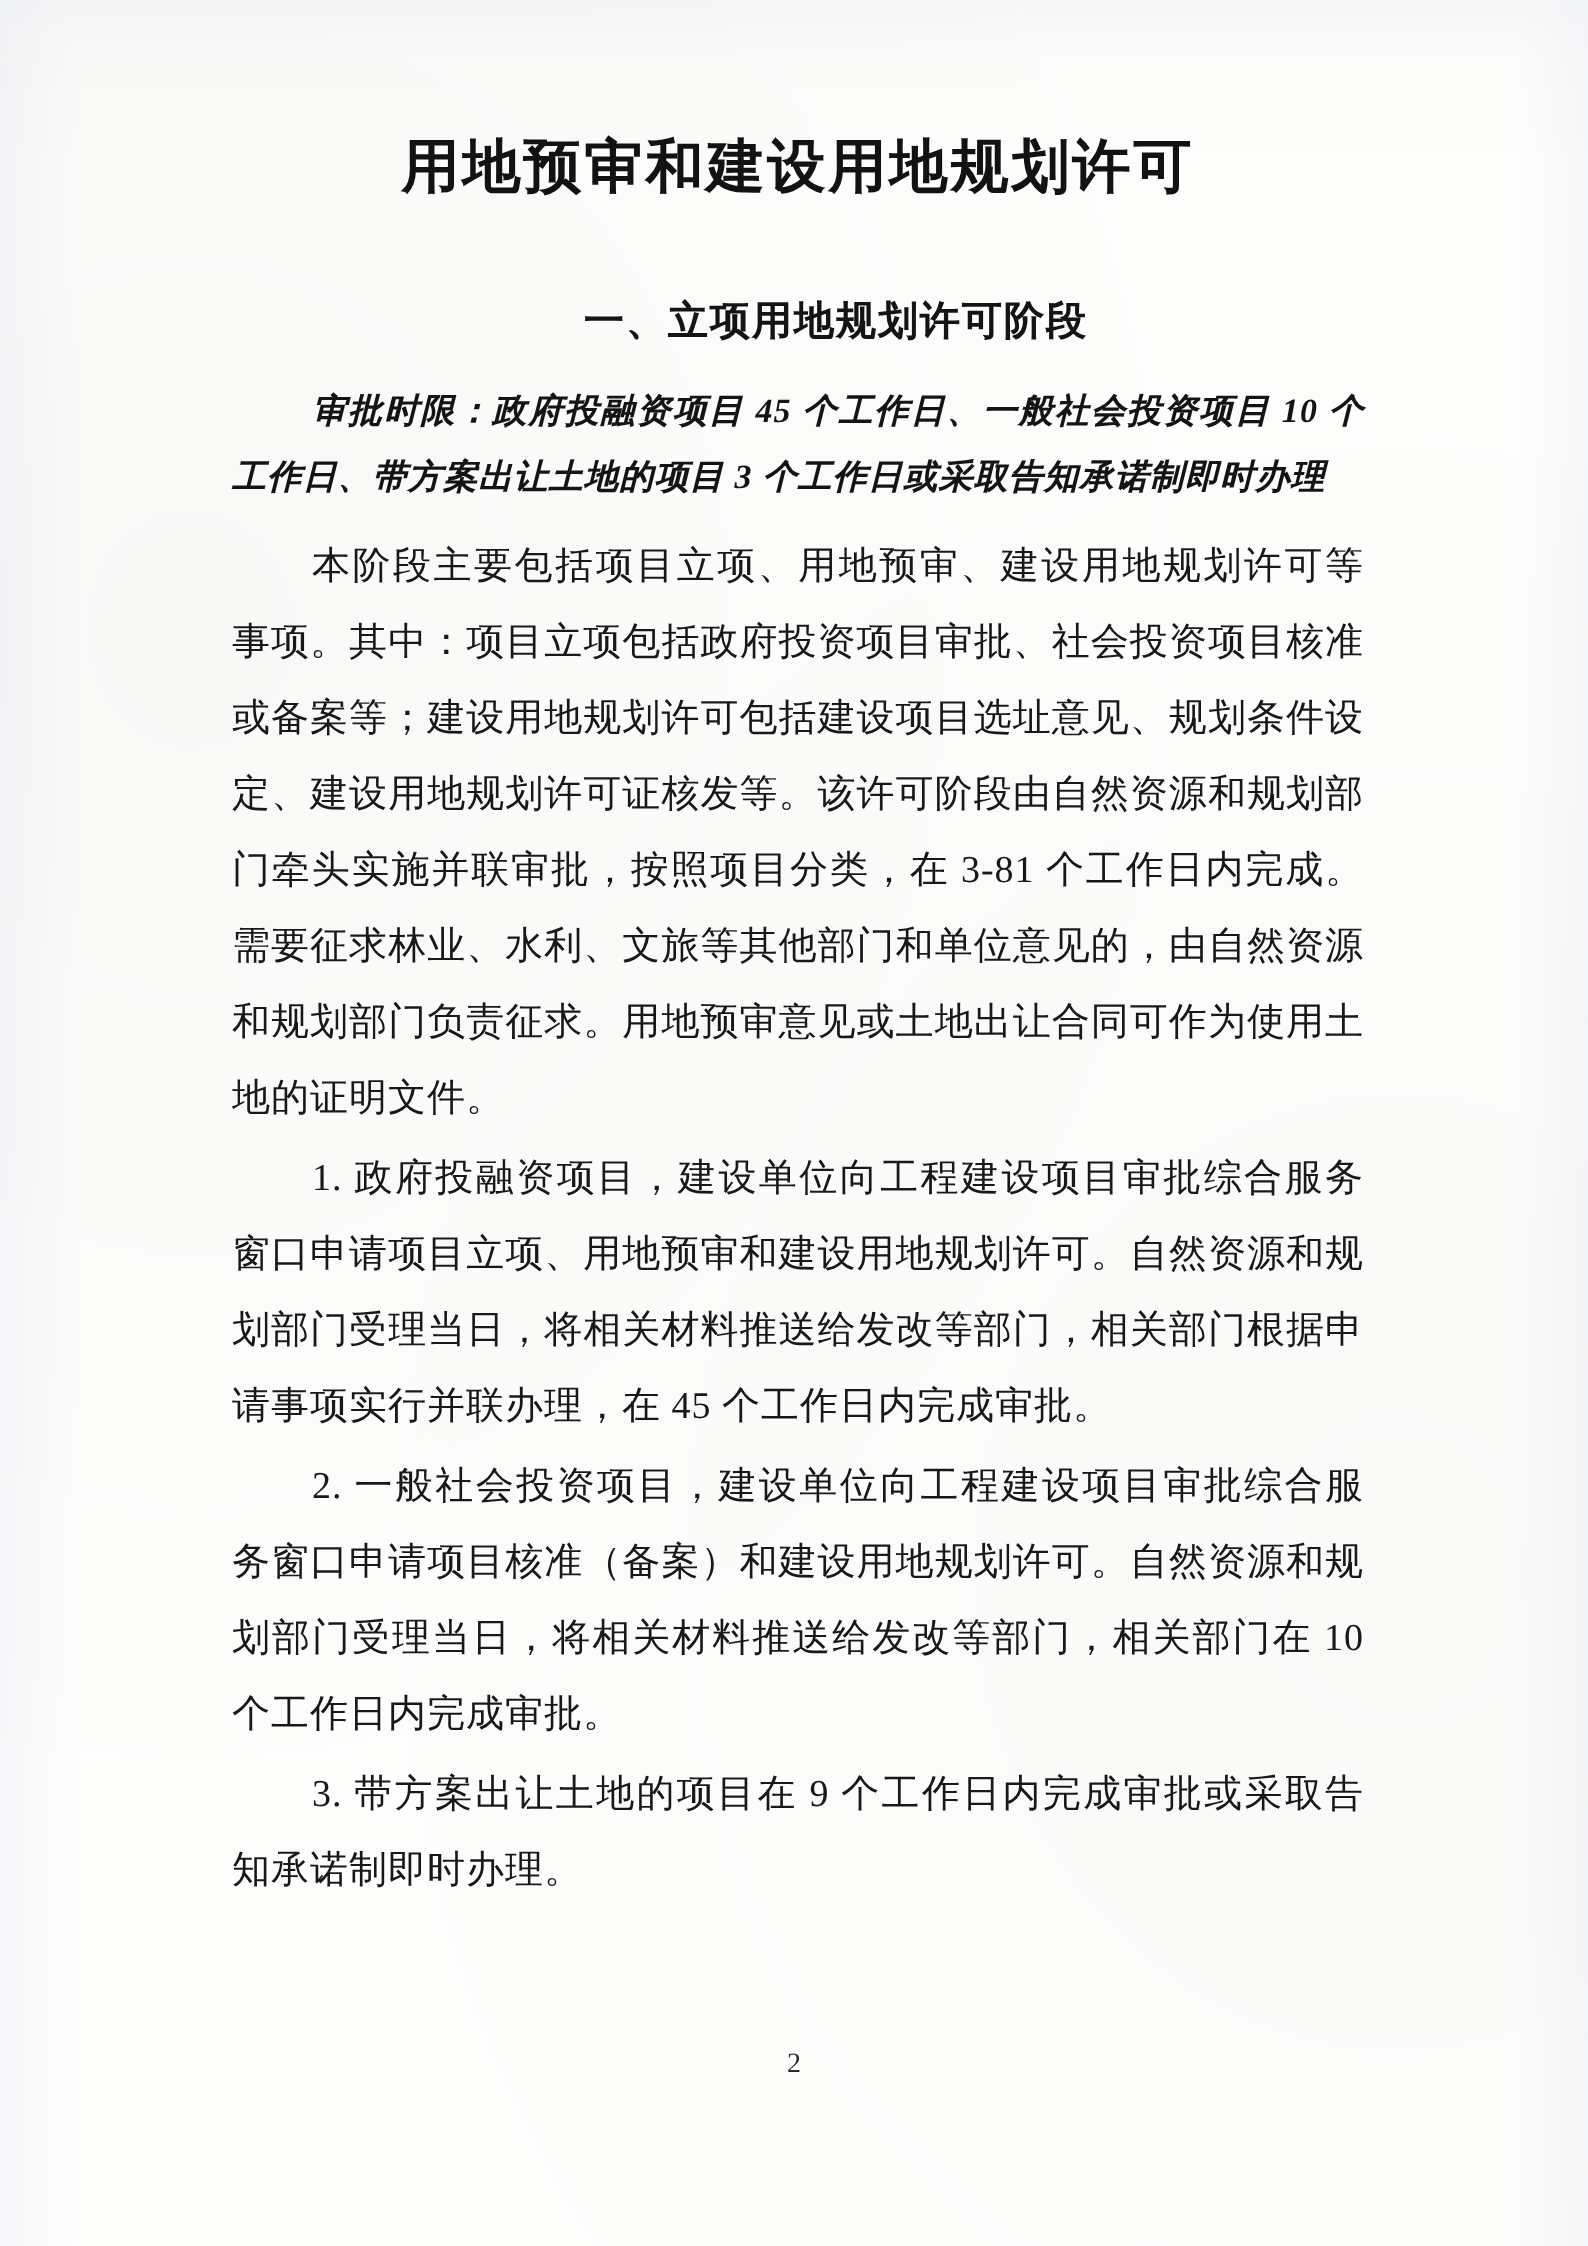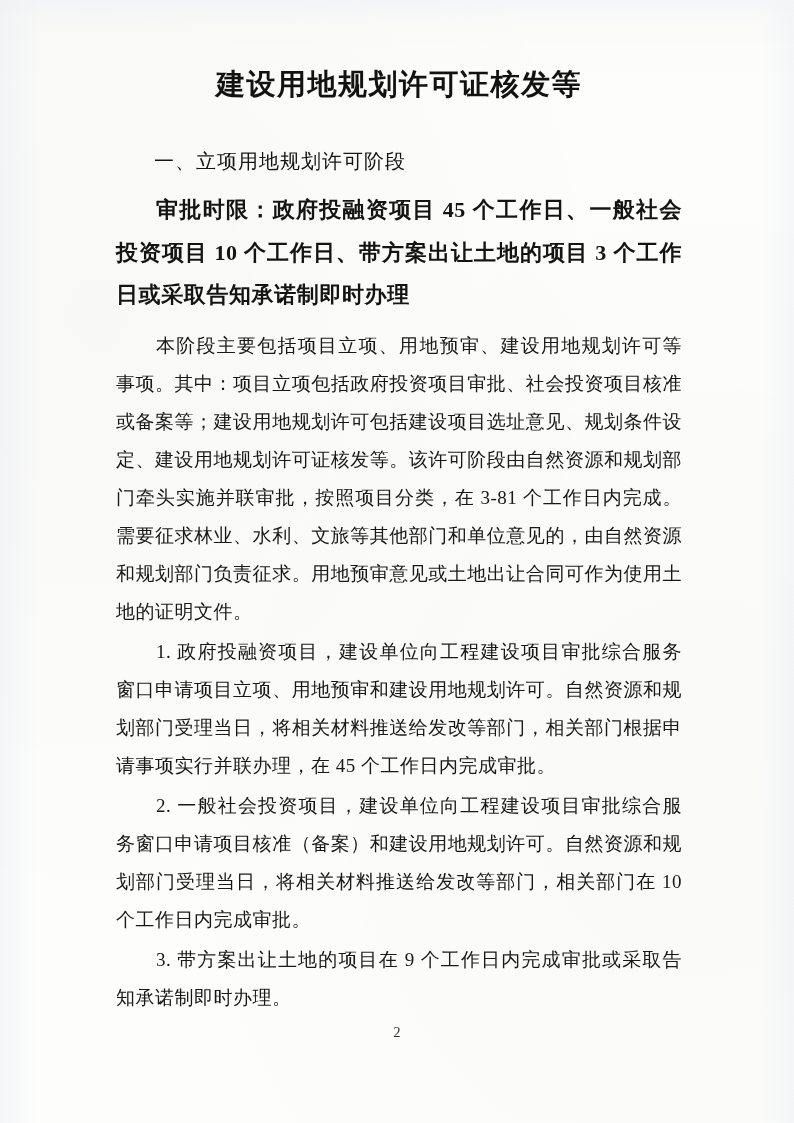--- a/index.html
+++ b/index.html
@@ -45,36 +45,38 @@
     font-family: "Liberation Serif", serif;
     font-size: 29px;
     font-weight: bold;
     letter-spacing: 1.5px;
     color: #121212;
     margin: 0 0 40px 0;
     line-height: 1.3;
   }
   .section-heading {
     font-size: 20px;
-    font-weight: normal;
+    font-weight: bold;
     color: #141414;
     letter-spacing: 1px;
     margin: 0 0 10px 0;
     text-indent: 38px;
     line-height: 1.75;
+    text-align: center;
   }
   .bold-para {
-    font-size: 22px;
+    font-size: 17px;
     font-weight: bold;
     color: #141414;
     letter-spacing: 0.6px;
     line-height: 1.95;
     text-indent: 40px;
     margin: 0 0 10px 0;
     text-align: justify;
+    font-style: italic;
   }
   .para {
     font-size: 19px;
     color: #181818;
     letter-spacing: 0.5px;
     line-height: 2.0;
     text-indent: 40px;
     margin: 0 0 2px 0;
     text-align: justify;
   }
@@ -90,21 +92,21 @@
   }
 </style>
 </head>
 <body>
 
 <div class="page">
   <div class="scan-noise"></div>
 
   <div class="content">
 
-    <h1 class="doc-title">建设用地规划许可证核发等</h1>
+    <h1 class="doc-title">用地预审和建设用地规划许可</h1>
 
     <h2 class="section-heading">一、立项用地规划许可阶段</h2>
 
     <p class="bold-para">审批时限：政府投融资项目 45 个工作日、一般社会投资项目 10 个工作日、带方案出让土地的项目 3 个工作日或采取告知承诺制即时办理</p>
 
     <p class="para">本阶段主要包括项目立项、用地预审、建设用地规划许可等事项。其中：项目立项包括政府投资项目审批、社会投资项目核准或备案等；建设用地规划许可包括建设项目选址意见、规划条件设定、建设用地规划许可证核发等。该许可阶段由自然资源和规划部门牵头实施并联审批，按照项目分类，在 3-81 个工作日内完成。需要征求林业、水利、文旅等其他部门和单位意见的，由自然资源和规划部门负责征求。用地预审意见或土地出让合同可作为使用土地的证明文件。</p>
 
     <p class="para">1. 政府投融资项目，建设单位向工程建设项目审批综合服务窗口申请项目立项、用地预审和建设用地规划许可。自然资源和规划部门受理当日，将相关材料推送给发改等部门，相关部门根据申请事项实行并联办理，在 45 个工作日内完成审批。</p>
 
     <p class="para">2. 一般社会投资项目，建设单位向工程建设项目审批综合服务窗口申请项目核准（备案）和建设用地规划许可。自然资源和规划部门受理当日，将相关材料推送给发改等部门，相关部门在 10 个工作日内完成审批。</p>

